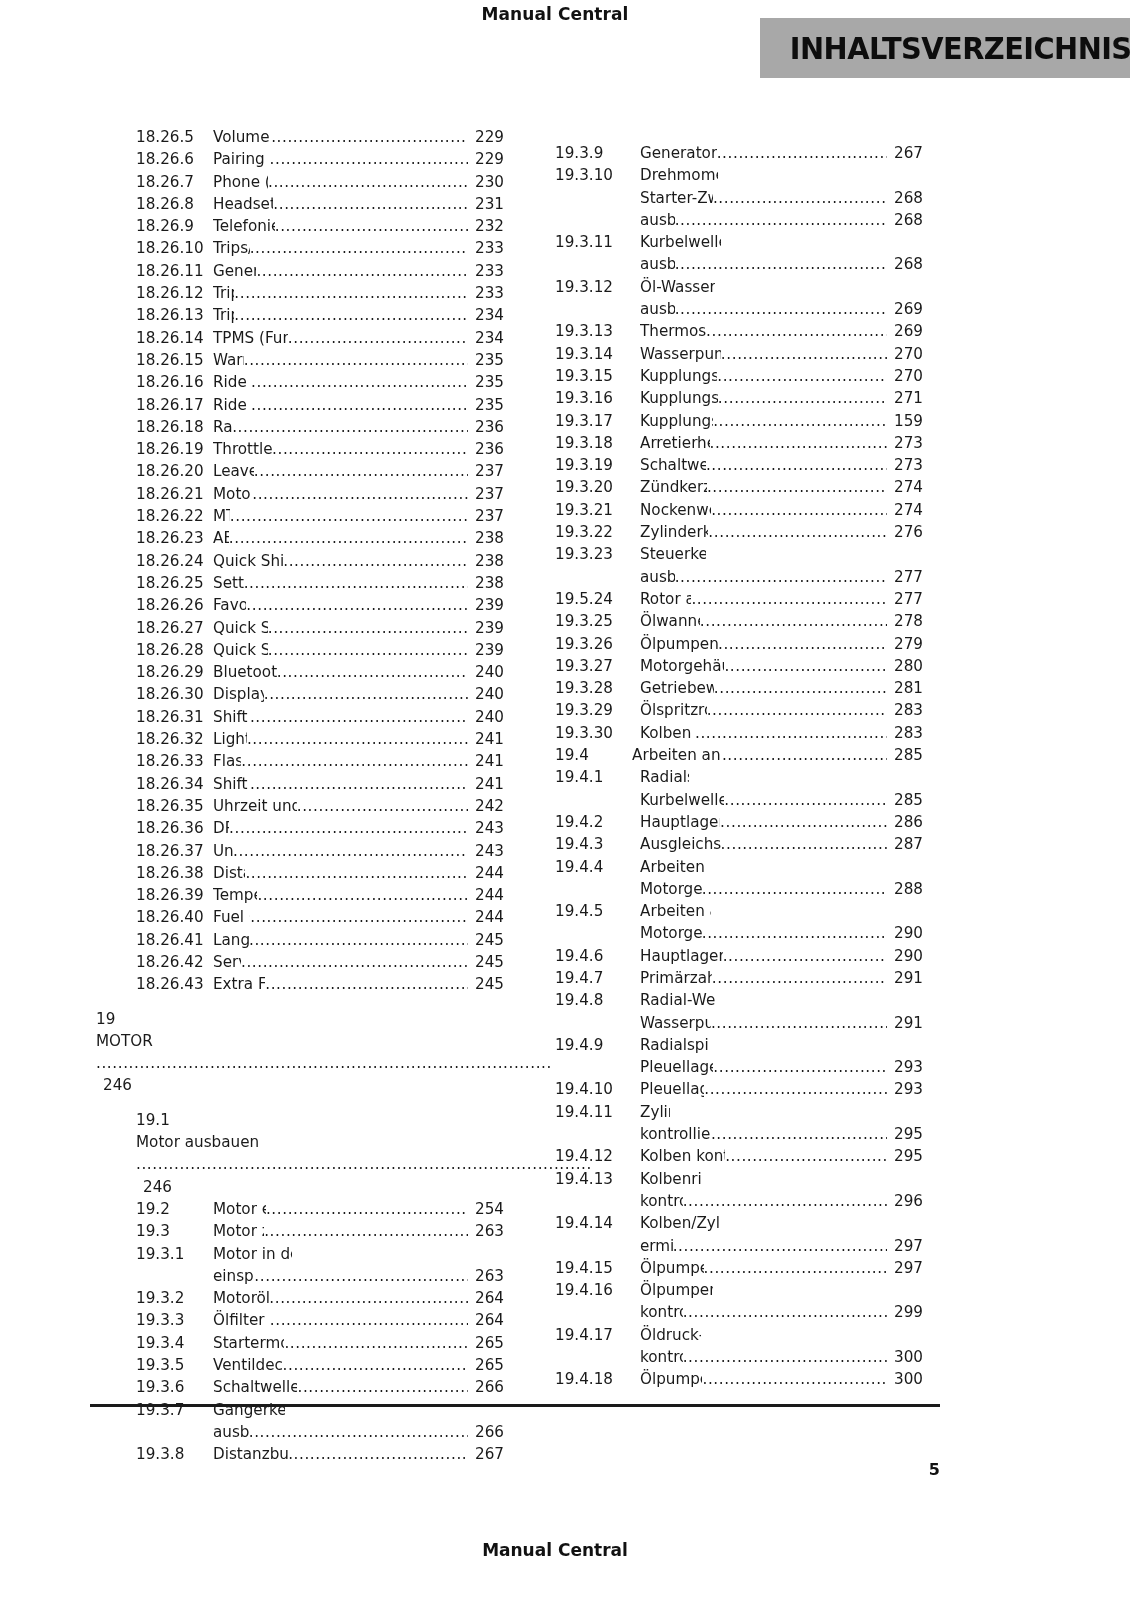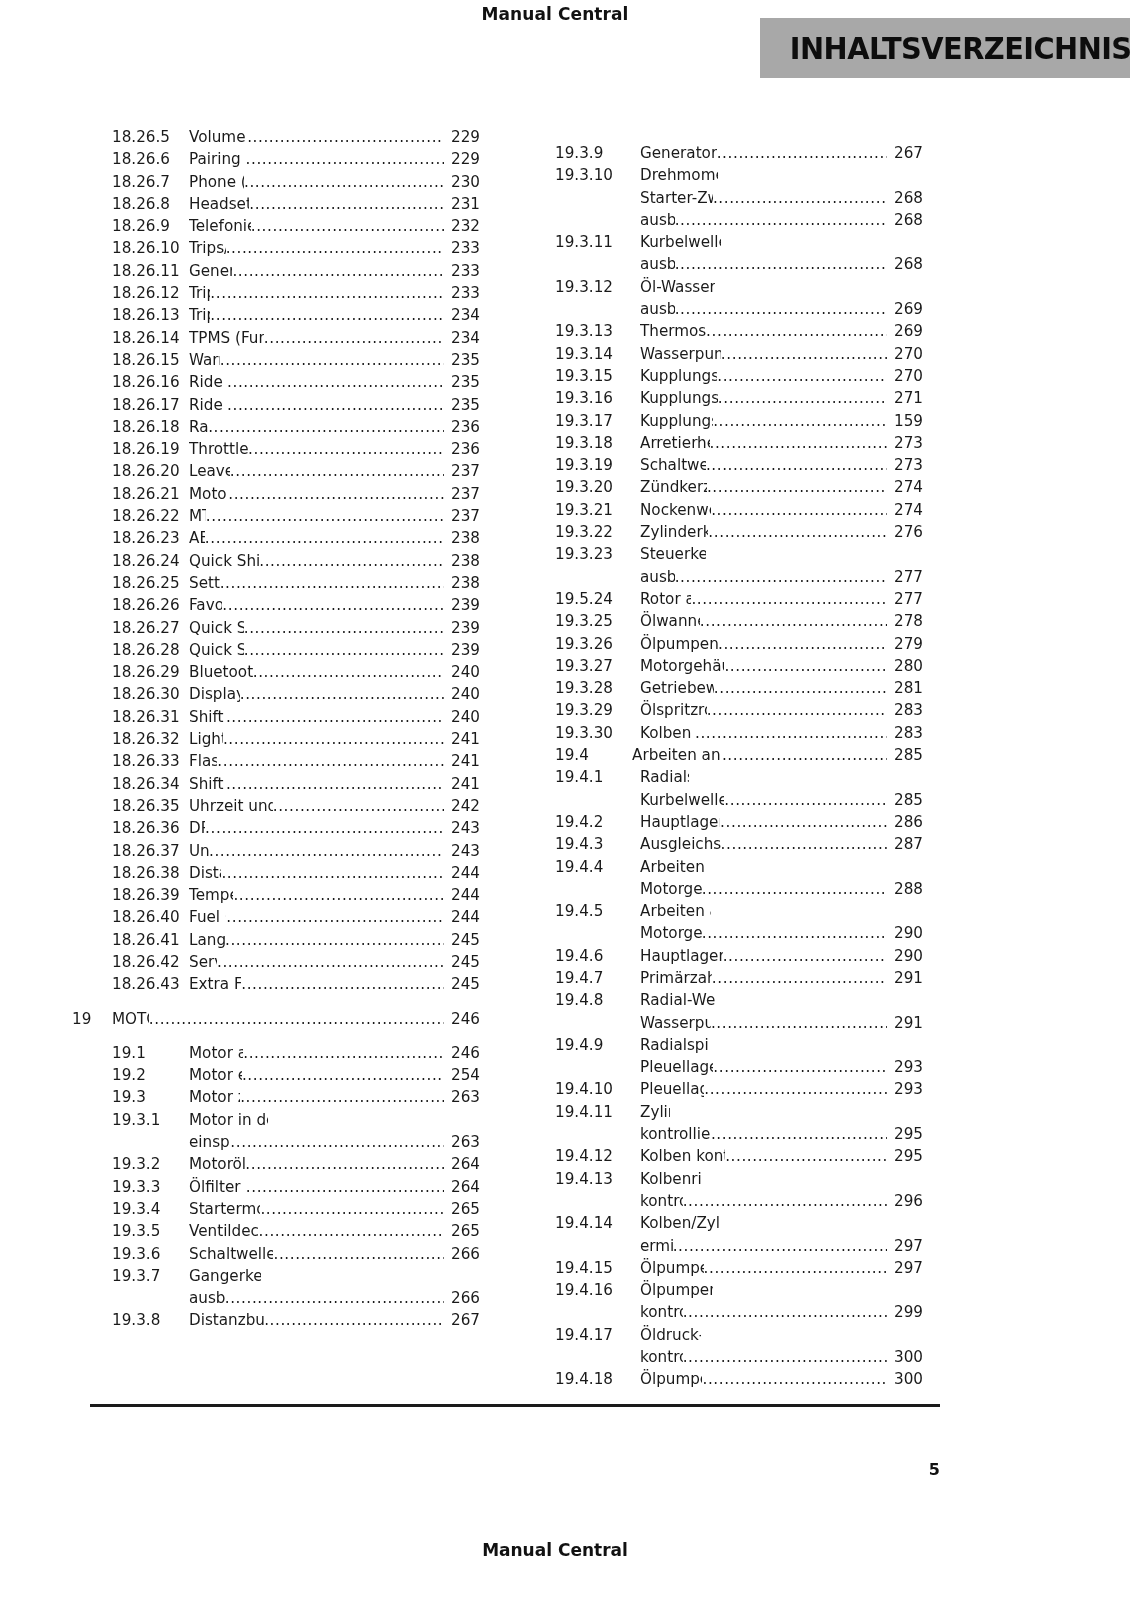--- a/index.html
+++ b/index.html
@@ -64,33 +64,33 @@
     position: absolute;
     top: 126px;
     left: 0;
     width: 1130px;
   }
   .toc-column {
     position: absolute;
     top: 0;
     width: 408px;
   }
-  #toc-column-left  { left: 72px; }
+  #toc-column-left  { left: 96px; }
   #toc-column-right { left: 515px; margin-top: 16px; }
 
   
   .toc-entry {
     display: flex;
     align-items: baseline;
     font-size: 15.2px;
     line-height: 22.3px;
     color: #1a1a1a;
     white-space: nowrap;
   }
-  .toc-entry.gap-before { margin-top: 12px; }
+  .toc-entry.gap-before { margin-top: 12px; flex-direction: column; }
 
   .entry-number {
     flex: 0 0 auto;
     text-align: left;
   }
   .entry-title {
     flex: 0 1 auto;
     overflow: hidden;
     text-overflow: clip;
   }

